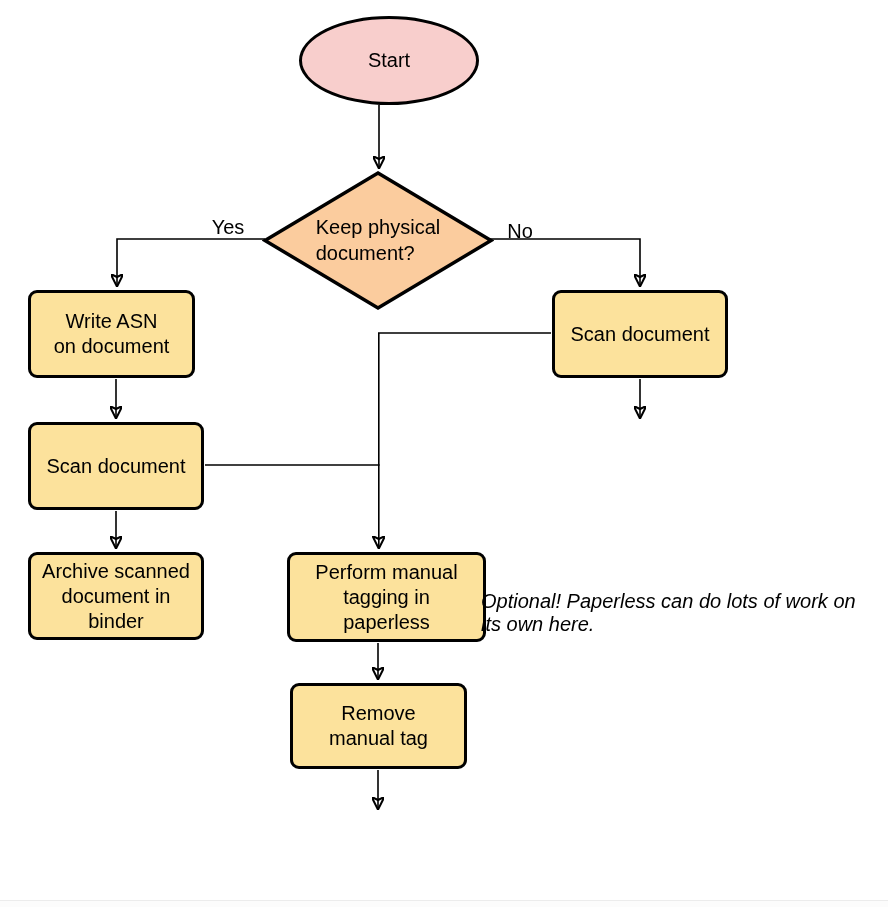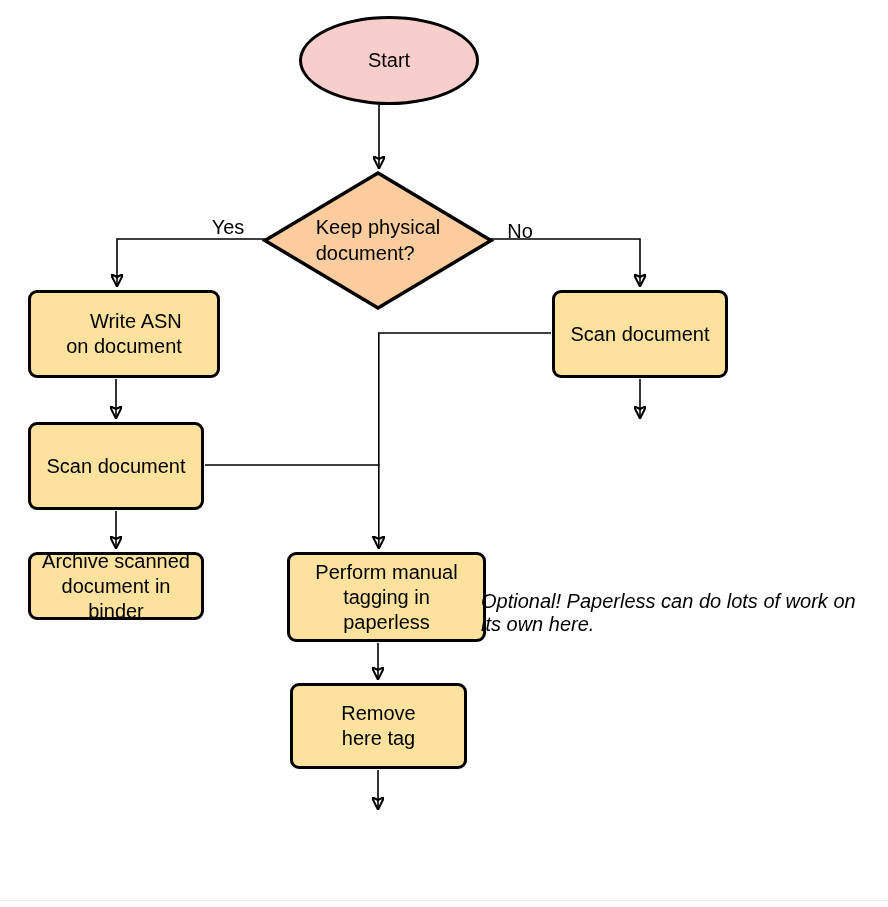--- a/index.html
+++ b/index.html
@@ -85,23 +85,23 @@
     position: absolute;
     left: 0;
     top: 900px;
     width: 888px;
     height: 7px;
     background: #fcfcfc;
     border-top: 1px solid #ececec;
   }
   
   #n-start      { left: 299px; top: 16px;  width: 180px; height: 89px; text-align: right; }
-  #n-write-asn  { left: 28px;  top: 290px; width: 192px; height: 88px; text-align: right; }
+  #n-write-asn  { left: 28px;  top: 290px; width: 167px; height: 88px; }
   #n-scan-left  { left: 28px;  top: 422px; width: 176px; height: 88px; }
-  #n-archive    { left: 28px;  top: 552px; width: 176px; height: 68px; text-align: center; }
+  #n-archive    { left: 28px;  top: 552px; width: 176px; height: 88px; text-align: center; }
   #n-scan-right { left: 552px; top: 290px; width: 176px; height: 88px; }
   #n-trash      { left: 552px; top: 422px; width: 176px; height: 88px; }
   #n-perform    { left: 287px; top: 552px; width: 199px; height: 90px; }
   #n-remove     { left: 290px; top: 683px; width: 177px; height: 86px; }
   #n-end        { left: 290px; top: 813px; width: 176px; height: 85px; }
   #d-decision   { left: 262px; top: 170px; width: 232px; height: 141px; }
   #d-decision-label { left: 278px; top: 173px; width: 200px; height: 134px; }
   #l-yes { left: 204px; top: 216px; width: 48px; }
   #l-no  { left: 496px; top: 210px; width: 48px; margin-top: 10px; }
 </style>
@@ -146,21 +146,21 @@
 binder</div>
 
   <div id="n-scan-right" class="node process">Scan document</div>
 
 
   <div id="n-perform" class="node process">Perform manual
 tagging in
 paperless</div>
 
   <div id="n-remove" class="node process">Remove
-here tag</div>
+manual tag</div>
 
 
   <div id="l-yes" class="edge-label">Yes</div>
   <div id="l-no" class="edge-label">No</div>
 
   <div class="annotation">Optional! Paperless can do lots of work on
 its own here.</div>
 
   <div class="page-bottom-edge"></div>
 

